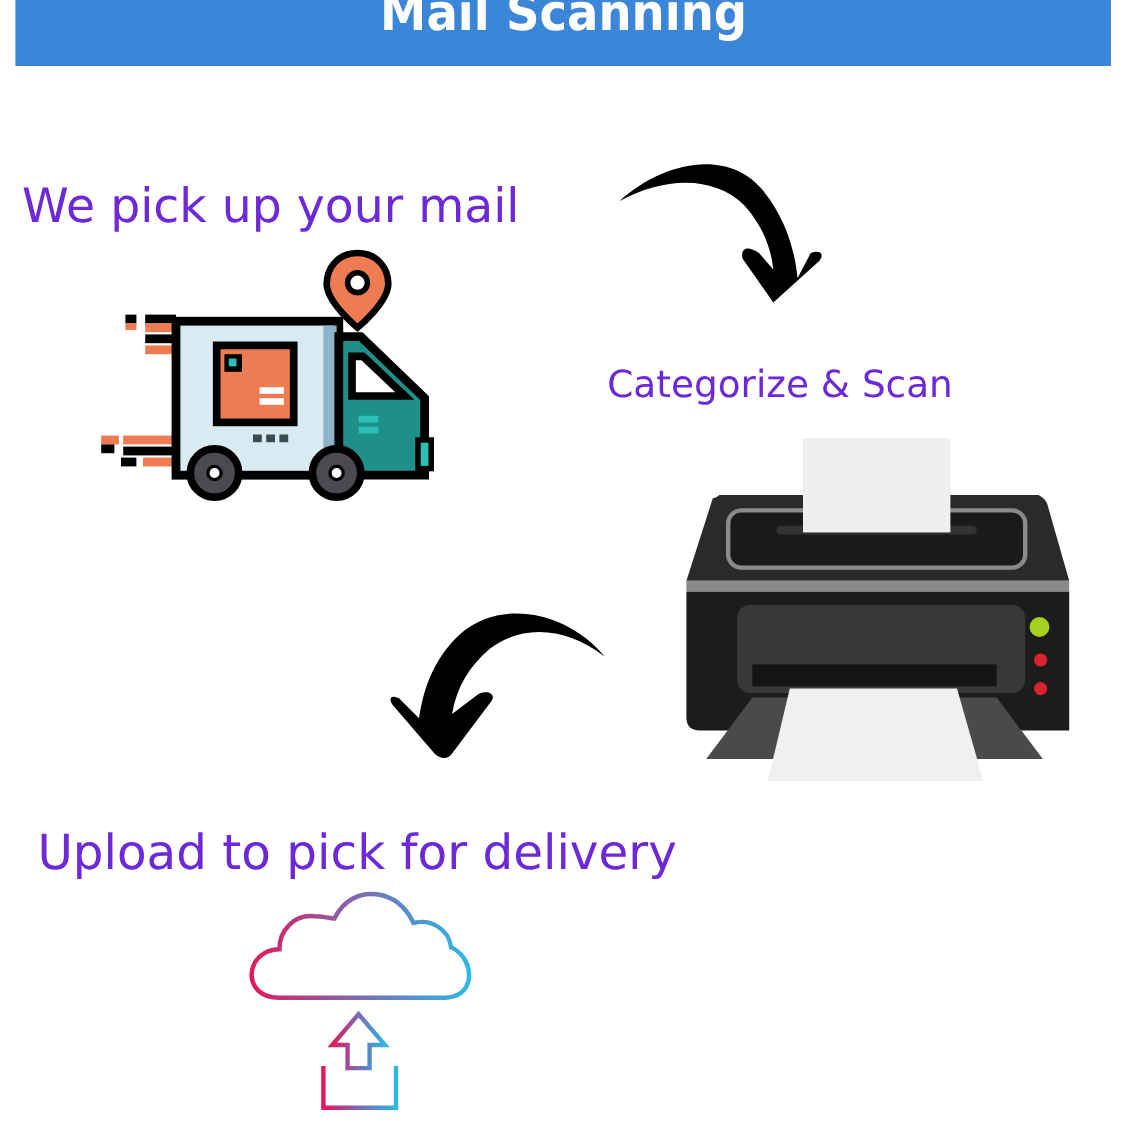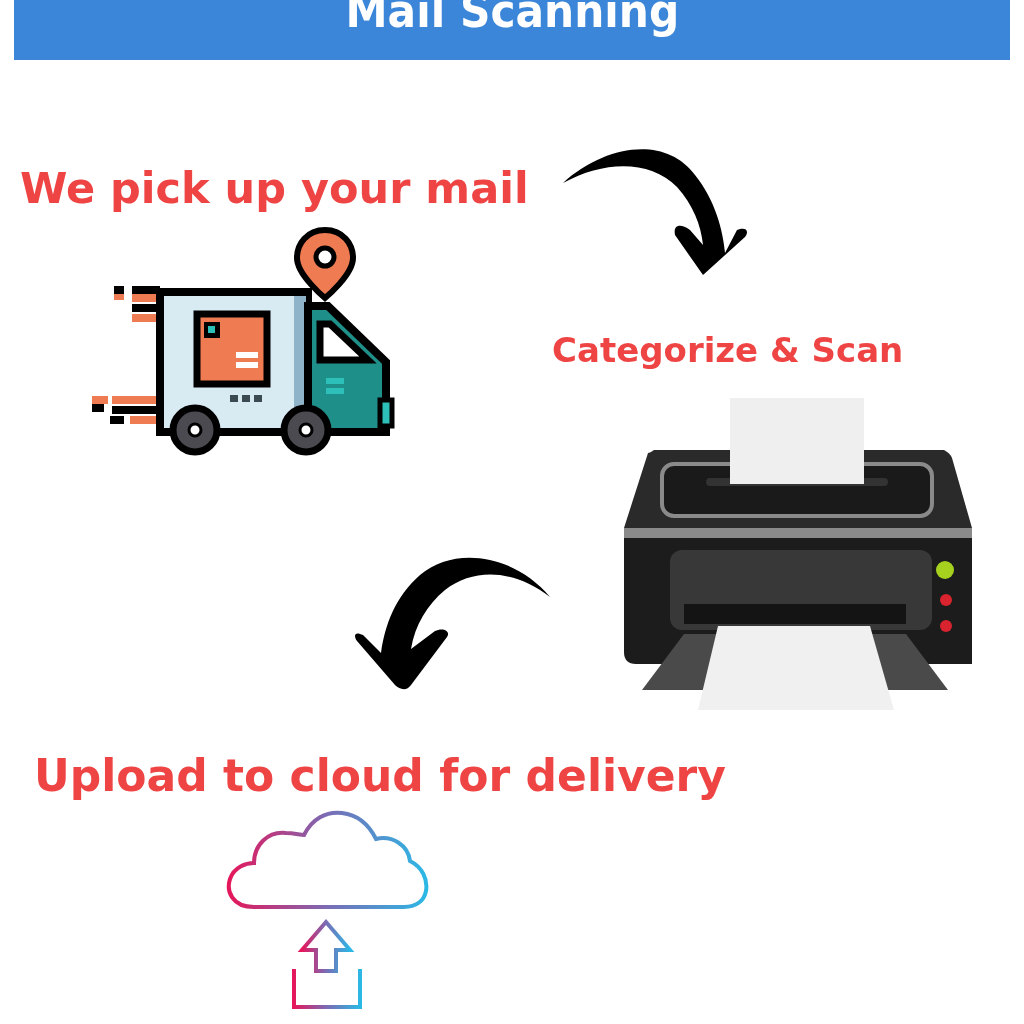--- a/index.html
+++ b/index.html
@@ -1,34 +1,34 @@
 <!DOCTYPE html>
 <html><head>
 <meta charset="utf-8">
 <style>
   html,body{margin:0;padding:0;background:#ffffff;}
   body{width:1024px;height:1024px;position:relative;overflow:hidden;font-family:"DejaVu Sans","Liberation Sans",sans-serif;}
   .banner{position:absolute;left:14px;top:-10px;width:996px;height:70px;background:#3b86d8;display:flex;align-items:flex-end;justify-content:center;}
   .banner-title{color:#ffffff;font-weight:bold;font-size:46px;line-height:46px;letter-spacing:0px;margin-bottom:26px;transform:scaleX(0.92);}
-  .step-label{position:absolute;color:#ef4444;font-weight:bold;white-space:nowrap;}
+  .step-label{position:absolute;color:#6d28d9;font-weight:normal;white-space:nowrap;}
   .s1{left:20px;top:163px;font-size:43px;}
   .s2{left:552px;top:330px;font-size:34px;}
   .s3{left:34px;top:750px;font-size:44px;}
   .art{position:absolute;}
 </style>
 </head>
 <body>
 
 <div class="banner">
   <div class="banner-title">Mail Scanning</div>
 </div>
 
 <div class="step-label s1">We pick up your mail</div>
 <div class="step-label s2">Categorize &amp; Scan</div>
-<div class="step-label s3">Upload to cloud for delivery</div>
+<div class="step-label s3">Upload to pick for delivery</div>
 
 <svg class="art" style="left:555px;top:135px" width="200" height="150" viewBox="0 0 200 150">
   <path d="M8 48 C50 10 110 0 140 40 C160 65 168 95 170 118 L182 95 C190 92 195 95 190 102 L148 140 L120 100 C118 90 125 88 135 95 L148 110 C146 90 138 70 122 52 C95 25 50 25 8 48 Z" fill="#000"></path>
 </svg>
 
 <svg class="art" style="left:90px;top:220px" width="310" height="240" viewBox="0 0 310 240">
 
   <path d="M235 10 C217 10 207 24 207 38 C207 55 235 78 235 78 C235 78 263 55 263 38 C263 24 253 10 235 10 Z" fill="#ef7b52" stroke="#000" stroke-width="6"></path>
   <circle cx="235" cy="37" r="9" fill="#fff" stroke="#000" stroke-width="5"></circle>
 

